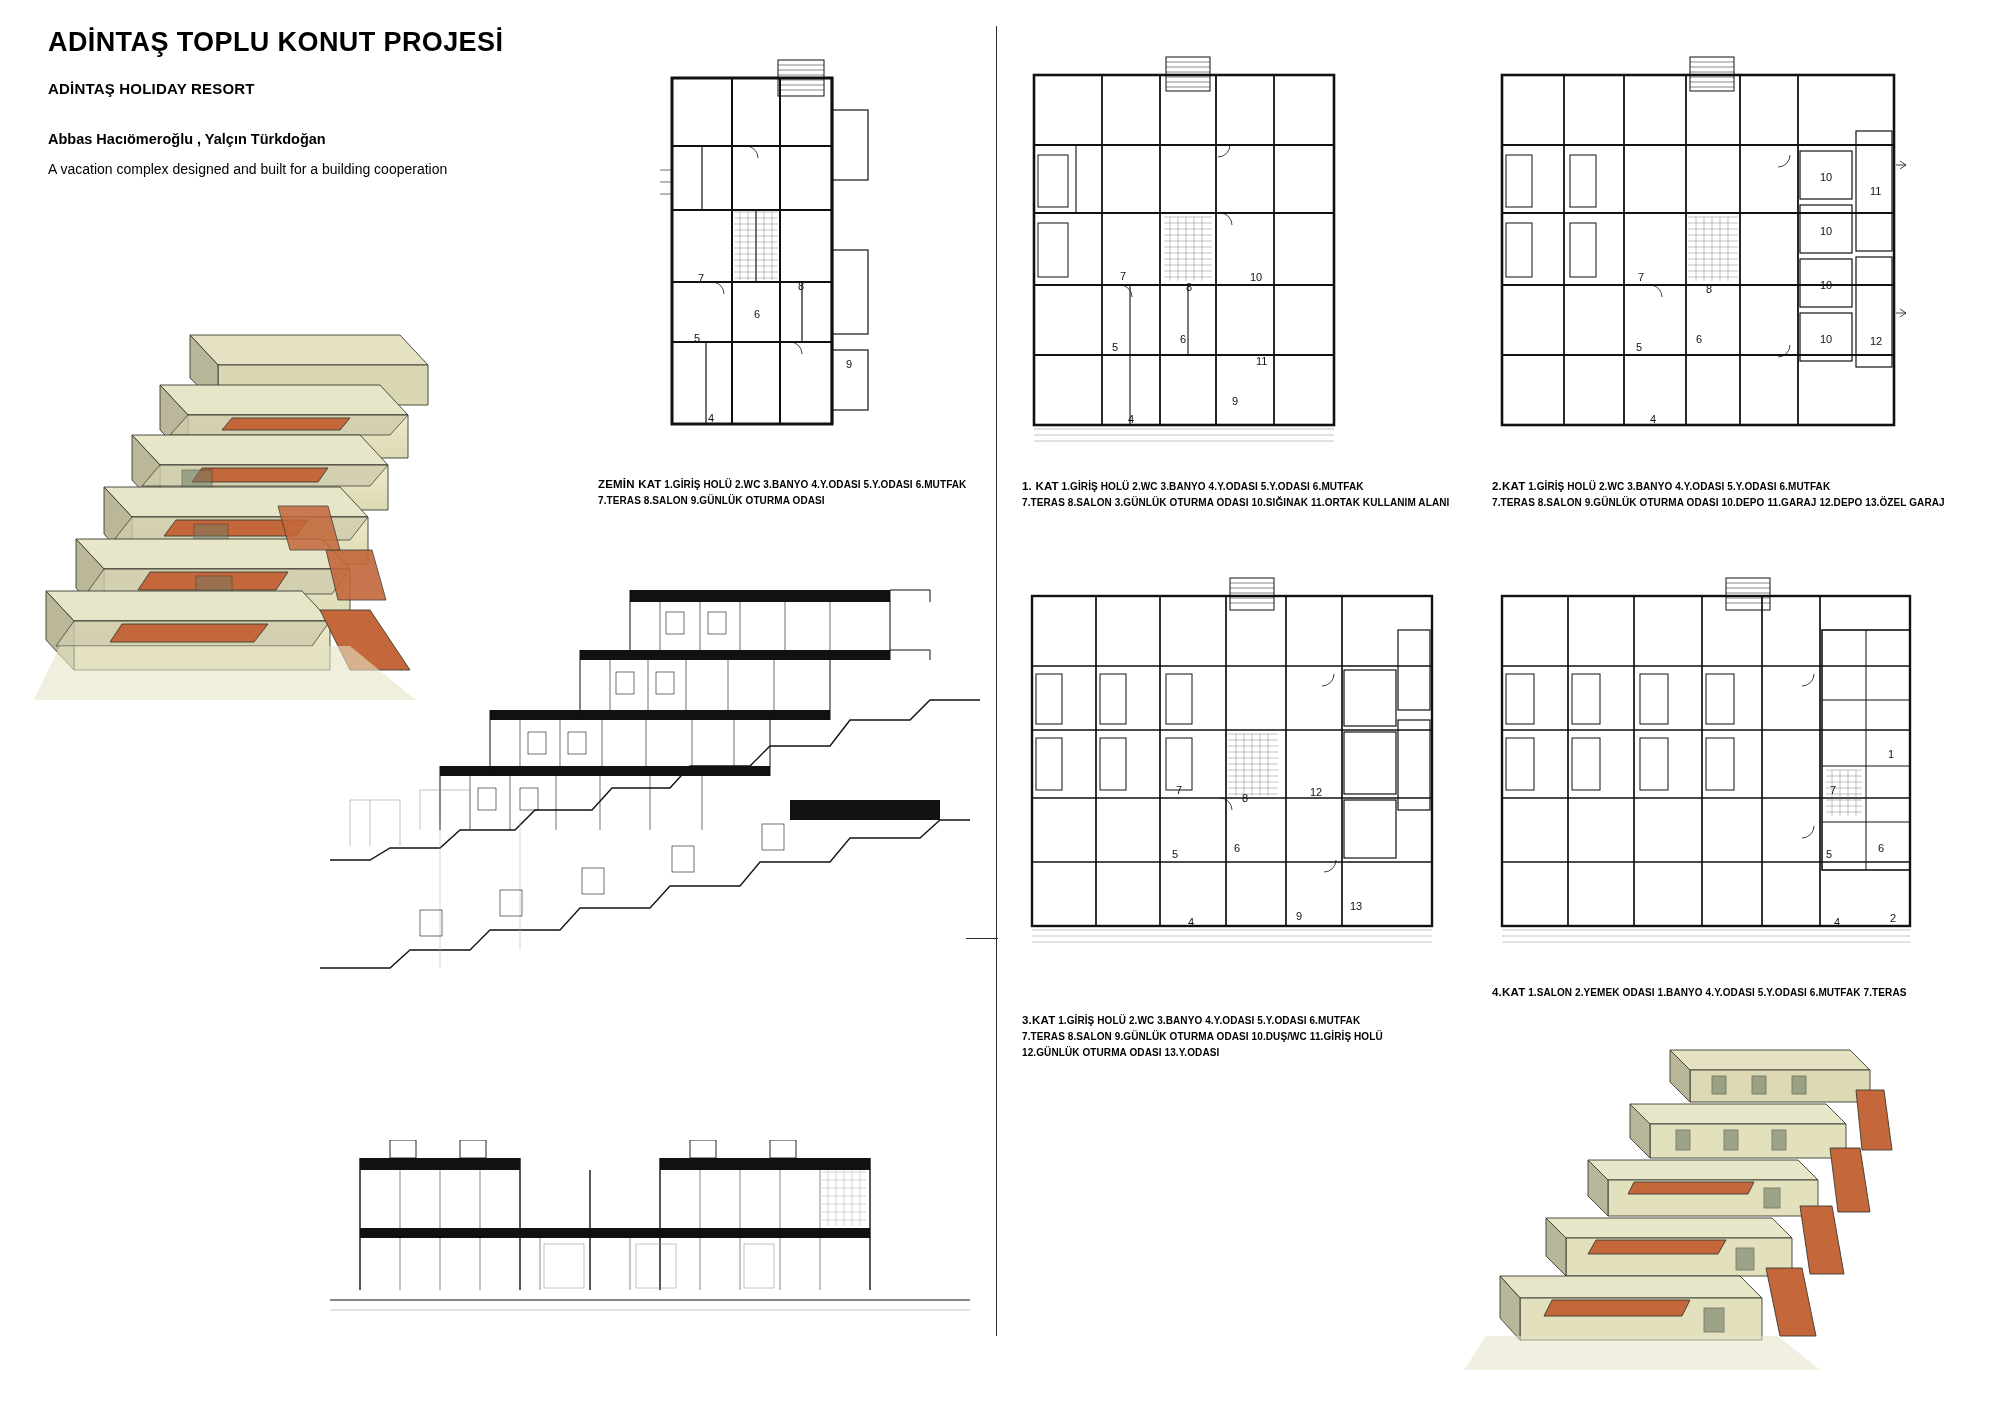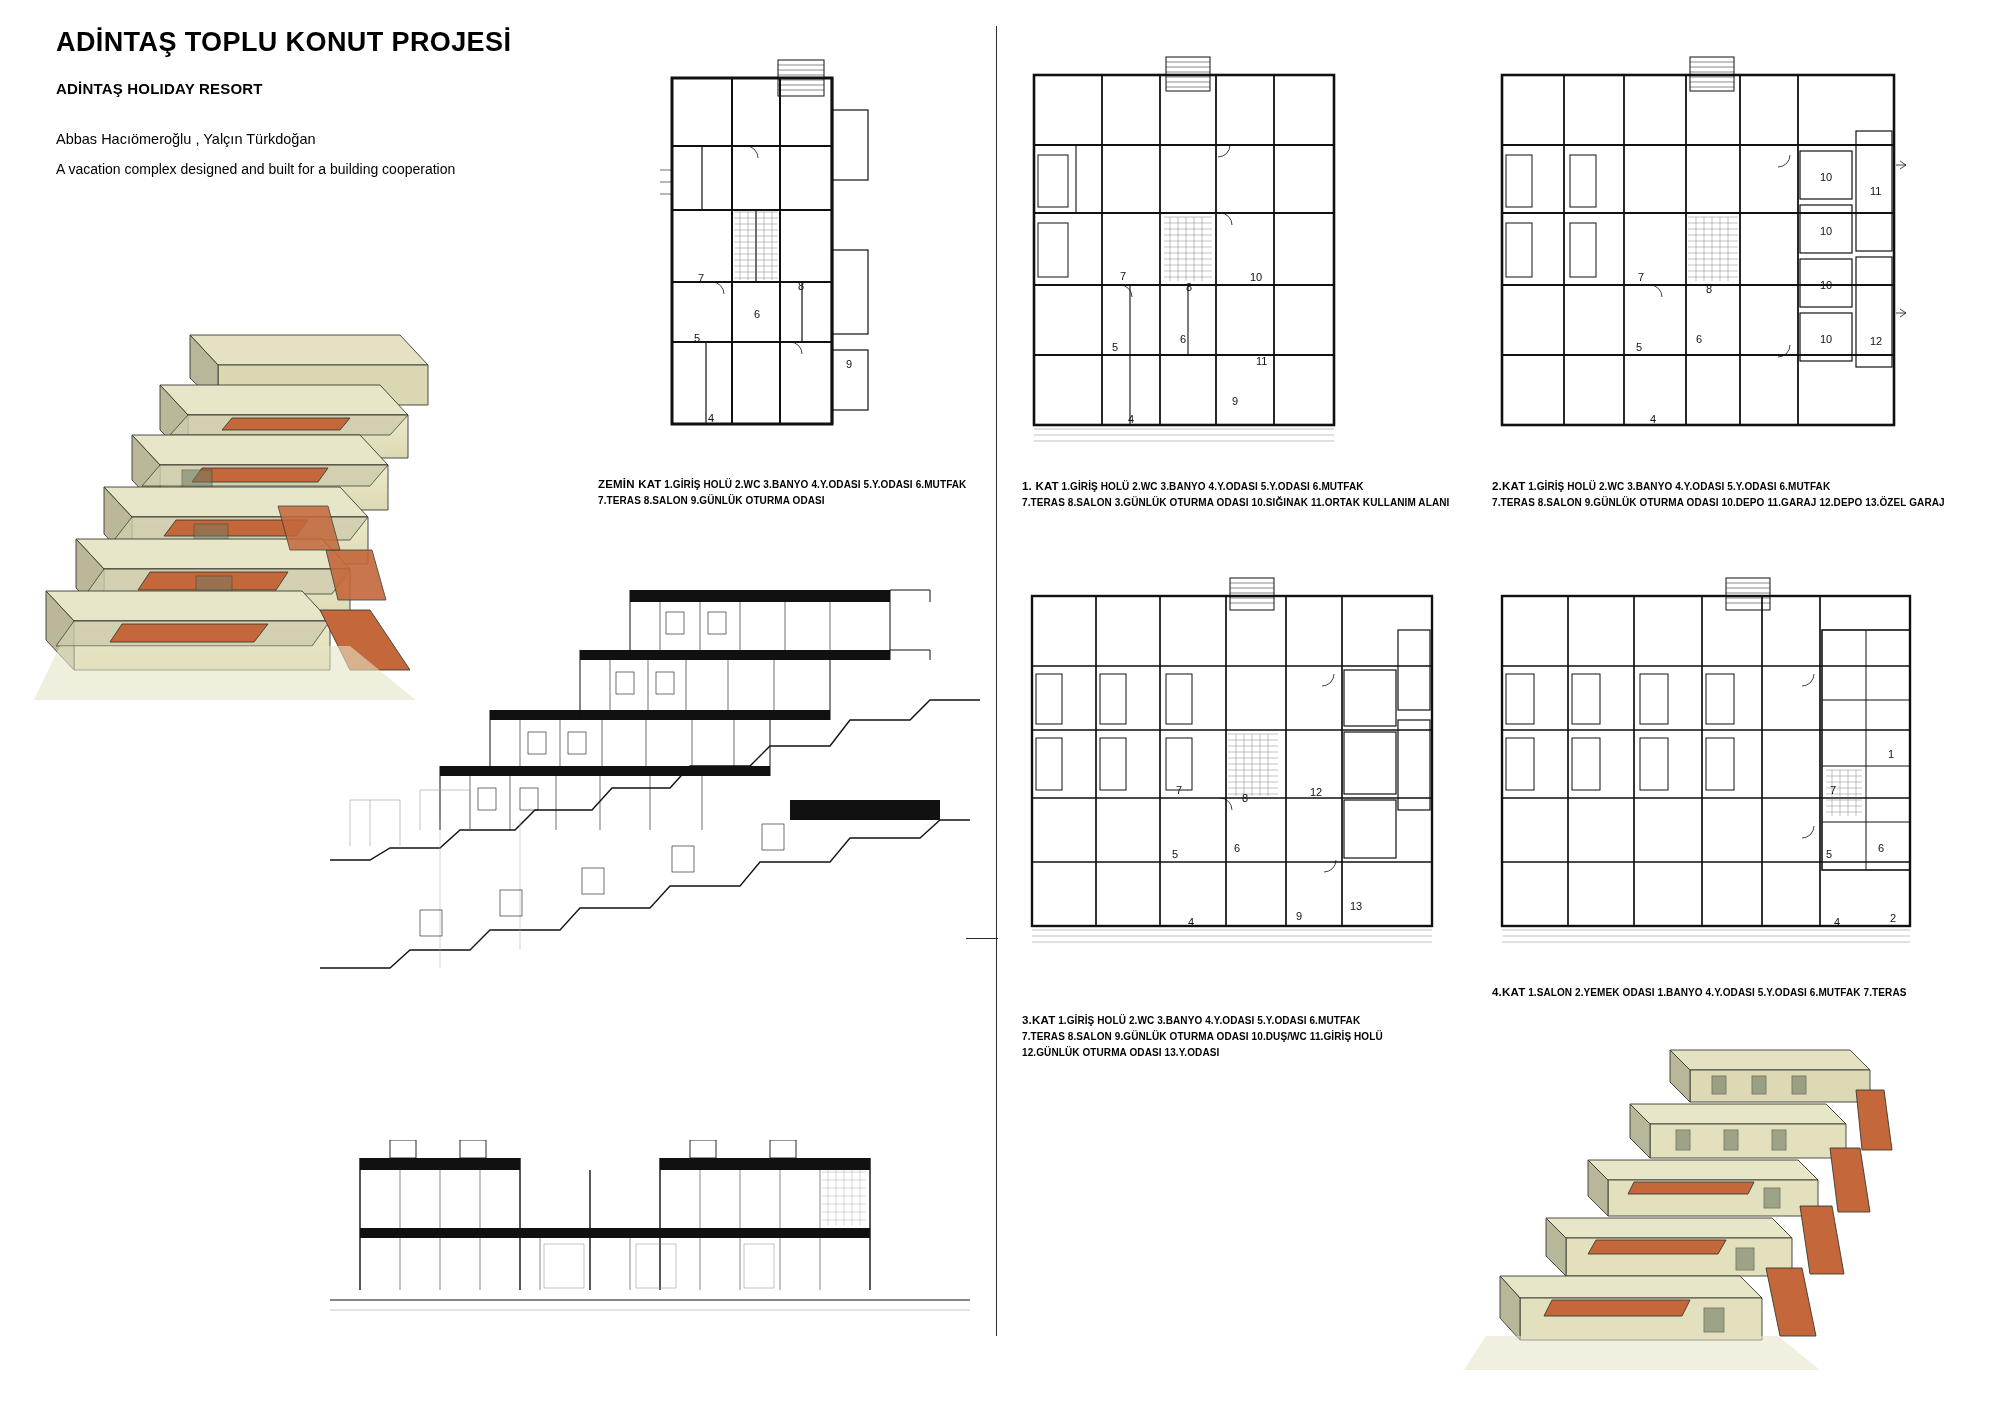--- a/index.html
+++ b/index.html
@@ -12,40 +12,40 @@
     height: 1415px;
     position: relative;
     font-family: "Liberation Sans", sans-serif;
     color: #000;
     overflow: hidden;
   }
 
   
   #title-block {
     position: absolute;
-    left: 56px;
+    left: 48px;
     top: 28px;
     width: 560px;
   }
   #project-title {
     font-size: 27px;
     font-weight: bold;
     letter-spacing: 0.4px;
     margin: 0 0 22px 0;
     line-height: 1.1;
   }
   #project-subtitle {
     font-size: 15px;
     font-weight: bold;
     margin: 0 0 34px 0;
     letter-spacing: 0.2px;
   }
   #authors {
     font-size: 14.5px;
-    font-weight: normal;
+    font-weight: bold;
     margin: 8px 0 14px 0;
   }
   #description {
     font-size: 14px;
     line-height: 1.15;
     margin: 0;
     max-width: 420px;
   }
 
   

